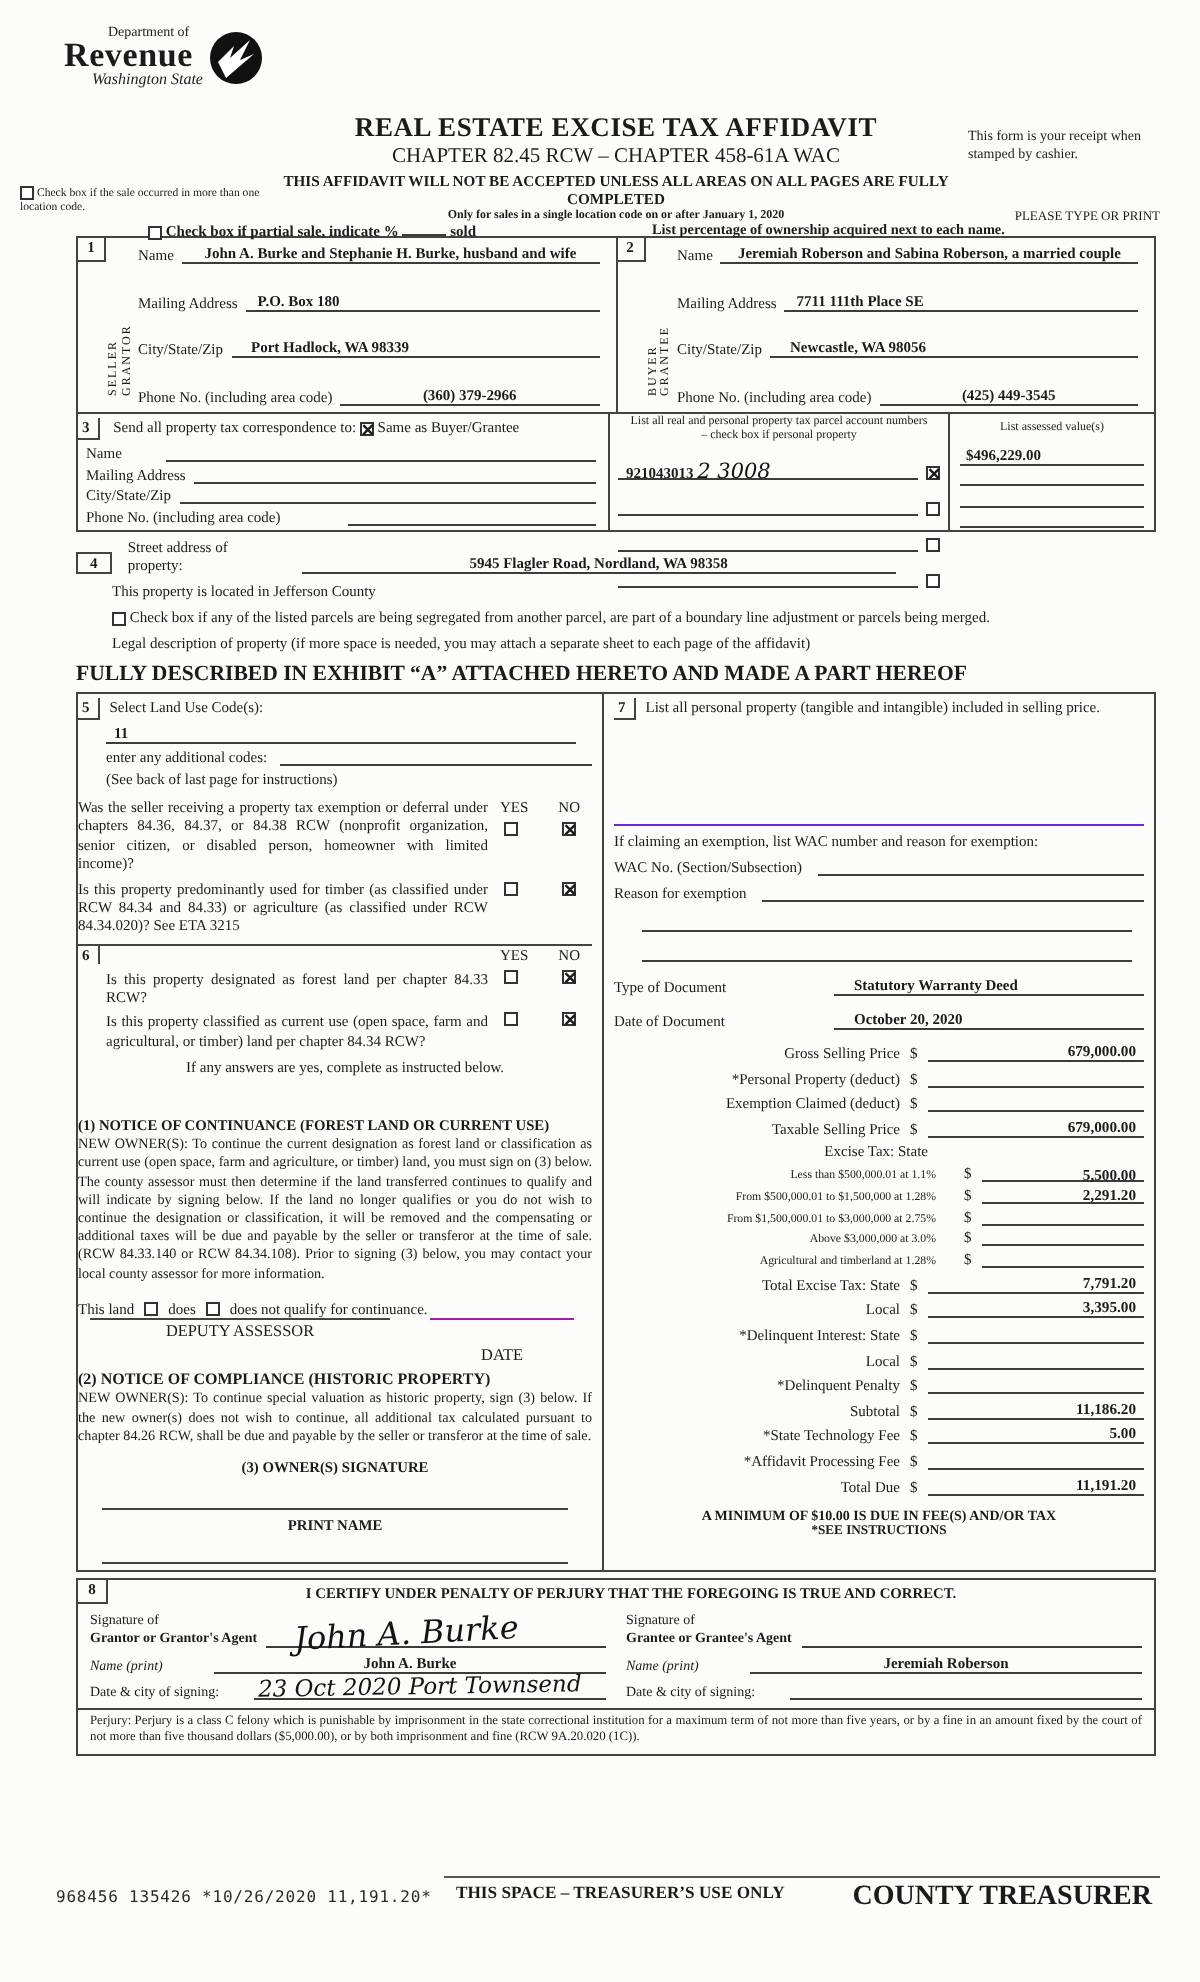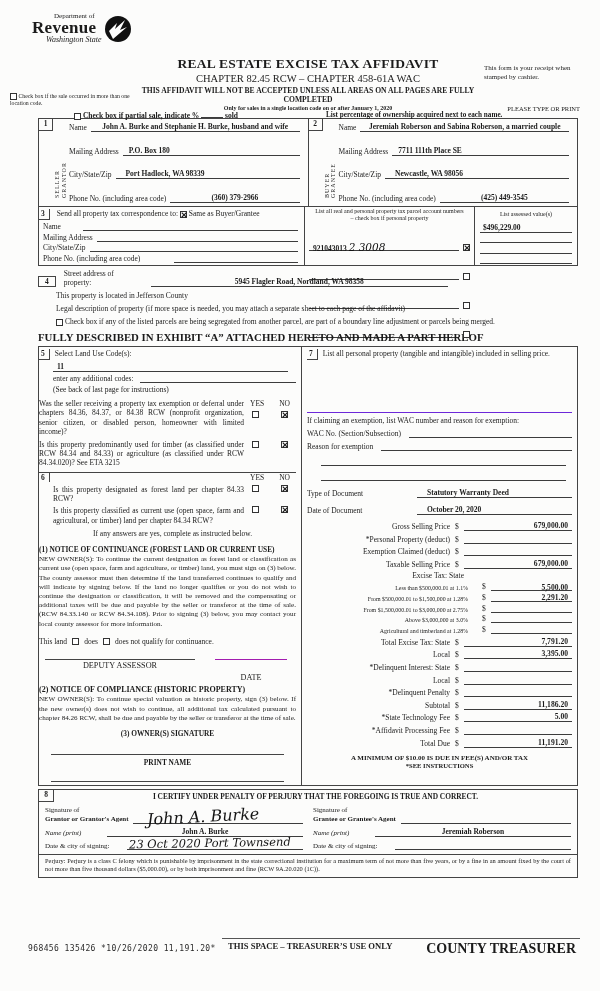--- a/index.html
+++ b/index.html
@@ -53,21 +53,21 @@
   .frow .lab { margin-right:4px; white-space:nowrap; }
   .frow .ul { flex:1; text-align:center; }
 
   
   .prow2 { display:flex; height:58px; }
   .corr { flex:1; border-right:1px solid #444; padding:2px 6px 2px 0; display:flex; flex-direction:column;
           justify-content:space-between; }
   .parcels { width:170px; border-right:1px solid #444; padding:1px 4px; text-align:center;
              display:flex; flex-direction:column; }
   .phead { font-size:6px; line-height:1.2; }
-  .parcelrow { display:flex; align-items:flex-end; margin-top:19px; }
+  .parcelrow { display:flex; align-items:flex-end; margin-top:8px; }
   .parcelrow .ul { flex:1; text-align:left; padding-left:4px; margin-right:4px; height:10px; }
   .assessed { width:102px; padding:1px 5px; text-align:center; display:flex; flex-direction:column; }
   .assessed .phead { margin-top:3px; }
   .assessrow { margin-top:4.5px; height:10px; text-align:left; padding-left:3px; }
 
   
   .sec4 { padding:3px 0 0 0; }
   .s4row { display:flex; align-items:flex-end; }
   .box4 { display:inline-block; border:1px solid #444; width:18px; text-align:center; font-weight:bold;
           margin-right:8px; }
@@ -85,21 +85,21 @@
   .addl .ul { flex:1; margin-left:6px; }
   .seeback { margin:2px 0 2px 14px; }
   .q { display:flex; margin-top:3px; }
   .qtext { flex:1; line-height:1.25; padding-left:14px; text-align:justify; }
   .ynwrap { width:52px; text-align:center; }
   .yncols { display:flex; justify-content:space-between; padding:0 6px; font-weight:normal; }
   .yncbs { display:flex; justify-content:space-between; padding:0 8px; margin-top:3px; }
   .s6bar { border-top:1px solid #444; margin-top:4px; display:flex; }
   .s6bar .num { border-bottom:none; padding-bottom:0; }
   .s6yn { margin-left:auto; width:52px; display:flex; justify-content:space-between; padding:0 6px; }
-  .ifyes { margin:4px 0 4px 14px;padding-left:40px; }
+  .ifyes { margin:4px 0 17px 14px;padding-left:40px; }
   .n1title { font-weight:bold; margin:3px 0 0 0; font-size:7.4px; }
   .nbody { text-align:justify; line-height:1.3; font-size:7.1px; margin-top:1px; }
   .thisland { margin-top:8px; display:flex; align-items:center; gap:5px; }
   .deprow { margin-top:auto; display:flex; padding:0 6px; }
   .dep-l { width:150px; border-top:1px solid #444; text-align:center; font-size:8.2px; padding-top:1px; }
   .dep-r { width:72px; border-top:1px solid #a21caf; margin-left:20px; text-align:center; font-size:8.2px; padding-top:13px; }
   .n2title { font-weight:bold; font-size:8px; margin-top:3px; }
   .ownsig { text-align:center; font-weight:bold; margin-top:6px; font-size:7.4px; }
   .sline { border-bottom:1px solid #444; height:9px; margin:0 12px; }
   .printname { text-align:center; font-weight:bold; margin-top:3px; font-size:7.4px; }
@@ -302,25 +302,25 @@
     </div>
   </div>
 
   <div class="sec4">
     <div class="s4row">
       <span class="box4">4</span>
       <span style="margin-right:8px">Street address of property:</span>
       <span class="ul val">5945 Flagler Road, Nordland, WA  98358</span>
     </div>
     <div class="s4line">This property is located in Jefferson County</div>
-    <div class="s4line">Legal description of property (if more space is needed, you may attach a separate sheet to each page of the affidavit)</div>
     <div class="s4line">
       <span class="cb"></span>
       <span>Check box if any of the listed parcels are being segregated from another parcel, are part of a boundary line adjustment or parcels being merged.</span>
     </div>
+    <div class="s4line">Legal description of property (if more space is needed, you may attach a separate sheet to each page of the affidavit)</div>
     <div class="exhibit">FULLY DESCRIBED IN EXHIBIT “A” ATTACHED HERETO AND MADE A PART HEREOF</div>
   </div>
 
   <div class="box567">
 
     <div class="col5">
       <div class="s5head">
         <span class="num">5</span>
         <span>Select Land Use Code(s):</span>
       </div>

